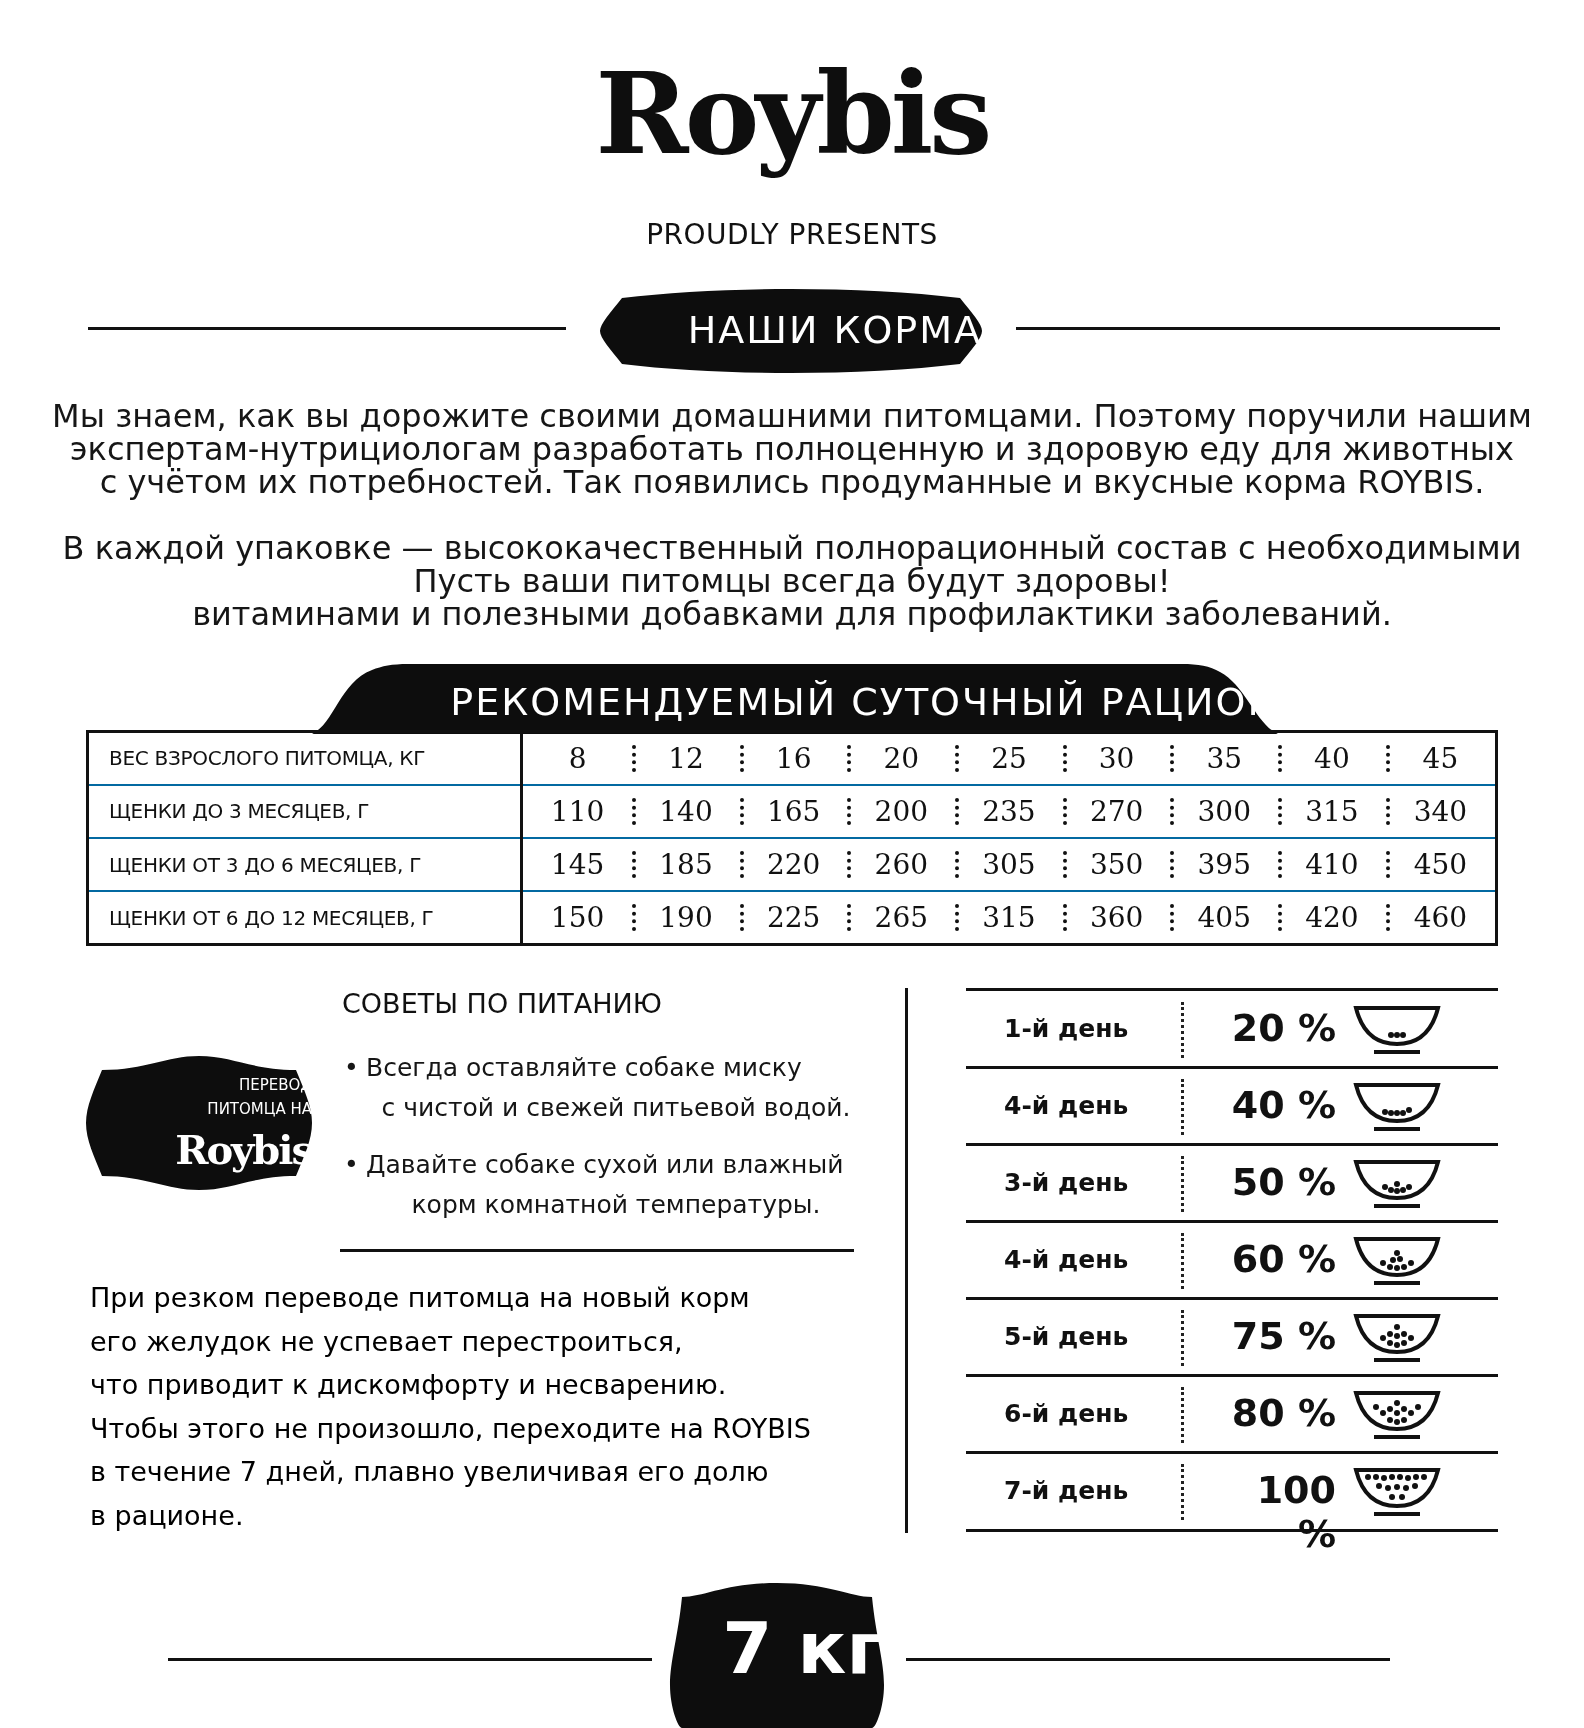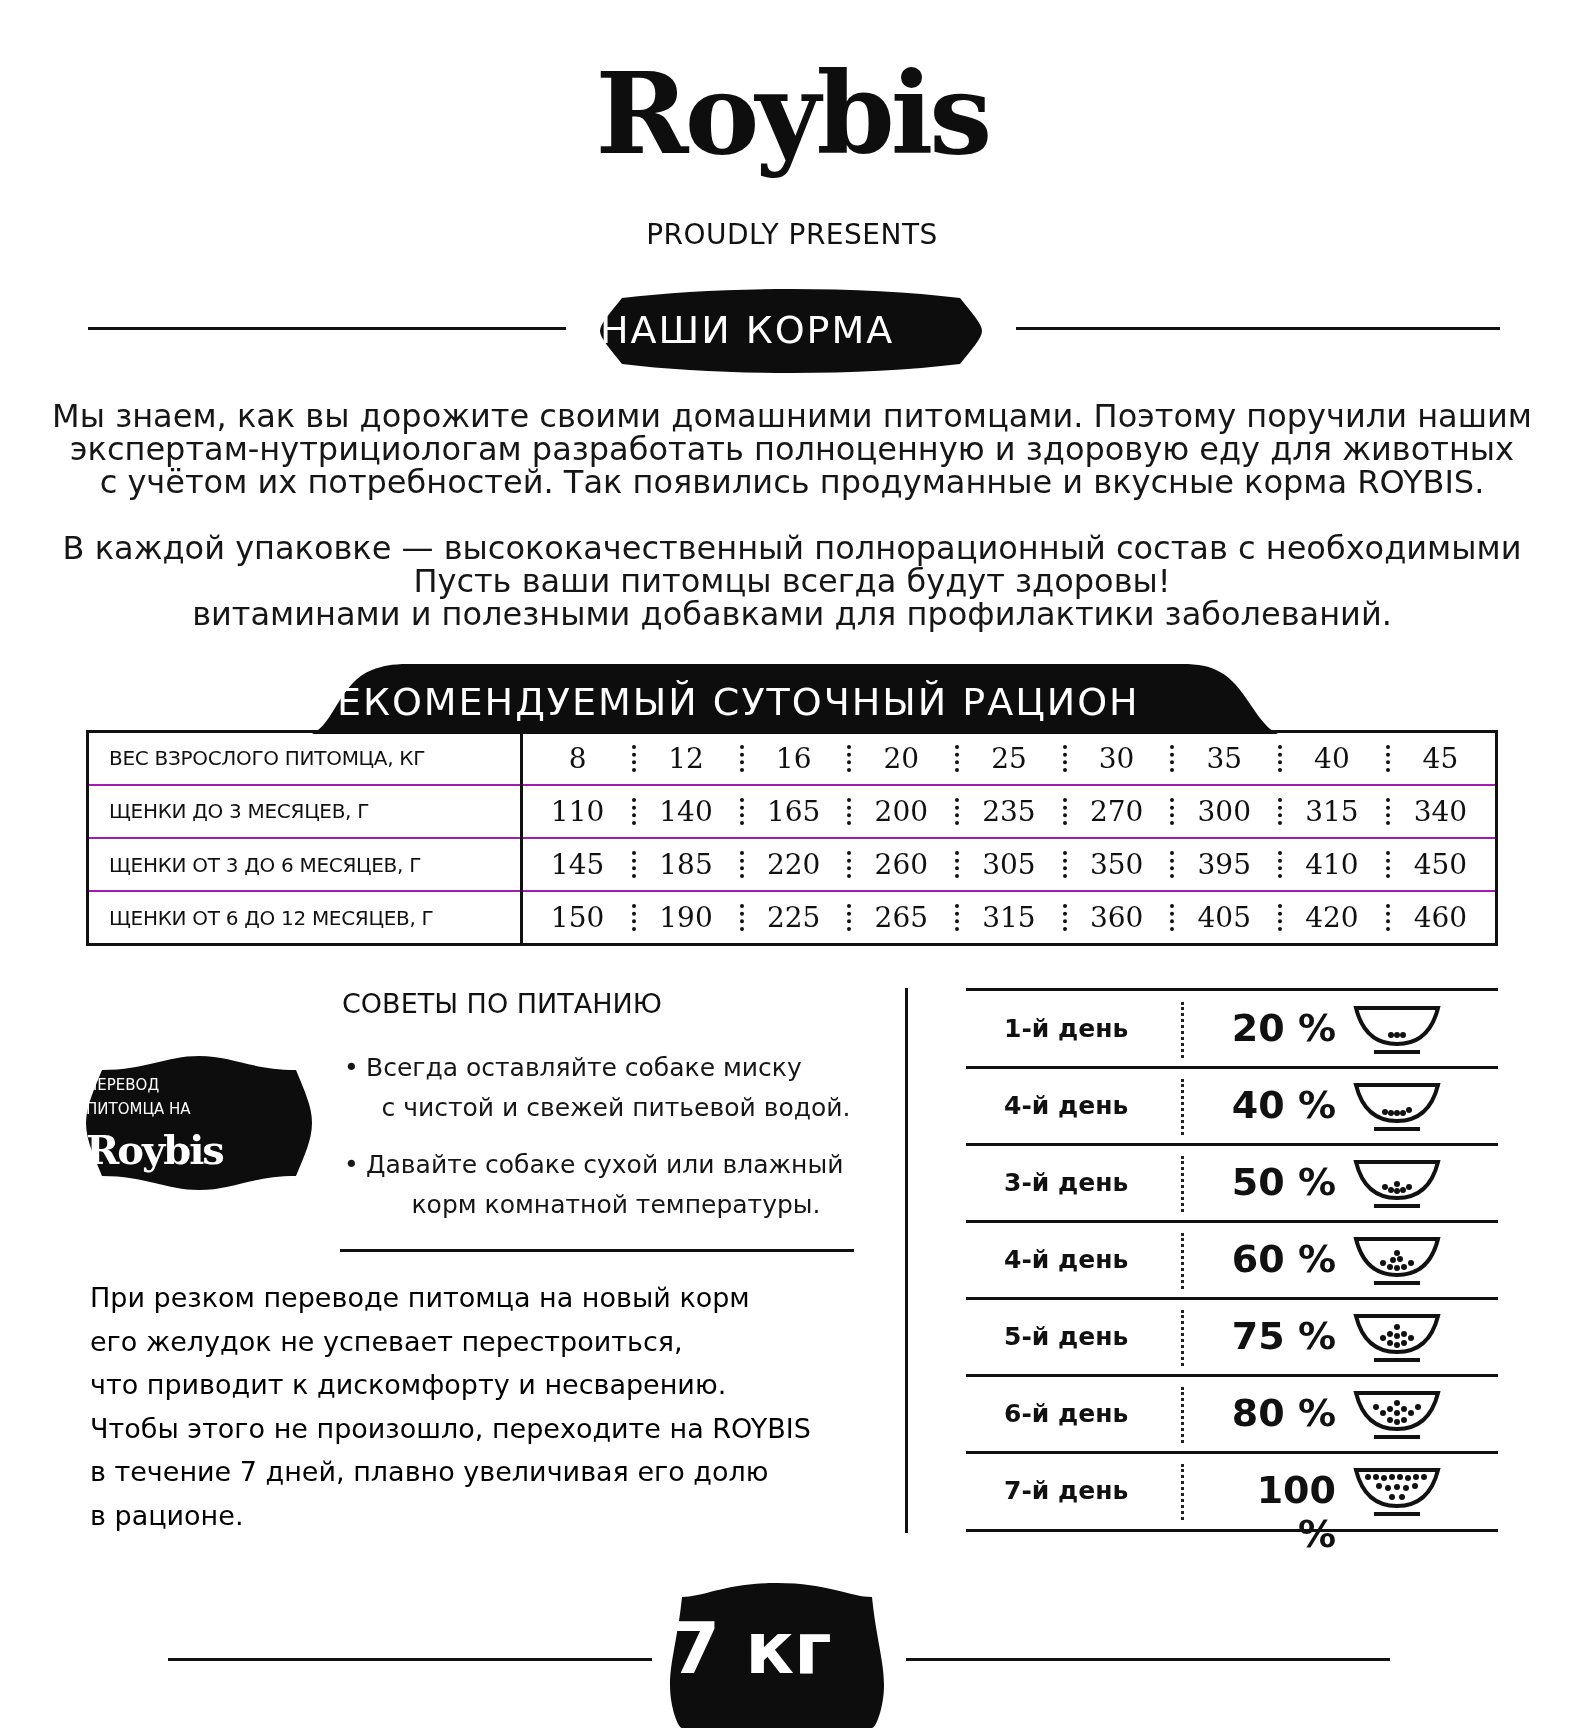--- a/index.html
+++ b/index.html
@@ -20,36 +20,36 @@
     font-family: "DejaVu Sans", sans-serif; font-size: 28px;
     letter-spacing: 0.5px; color: #111;
   }
 
   
   .rule { height: 3px; background: #111; }
 
   
   .badge-svg { overflow: visible; }
   .badge-text {
-    color: #ffffff; text-align: left; font-family: "DejaVu Sans", sans-serif;
+    color: #ffffff; text-align: right; font-family: "DejaVu Sans", sans-serif;
   }
 
   .intro {
     left: 0; width: 1584px; text-align: center;
     font-family: "DejaVu Sans", sans-serif; font-size: 32px;
     line-height: 33px; color: #161616;
   }
 
   
   .ration-table {
     left: 86px; top: 730px; width: 1412px; height: 216px;
     border: 3px solid #111; border-collapse: collapse;
   }
   .ration-table td {
-    border-top: 2px solid #a21caf;
+    border-top: 2px solid #0369a1;
     height: 53px; vertical-align: middle;
   }
   .ration-table tr:first-child td { border-top: none; }
   .ration-table td.lbl {
     width: 434px; border-right: 3px solid #111;
     padding-left: 20px; font-family: "DejaVu Sans", sans-serif;
     font-size: 20px; letter-spacing: -0.3px; color: #111;
   }
   .ration-table td.val {
     text-align: center; font-family: "DejaVu Serif", serif;

